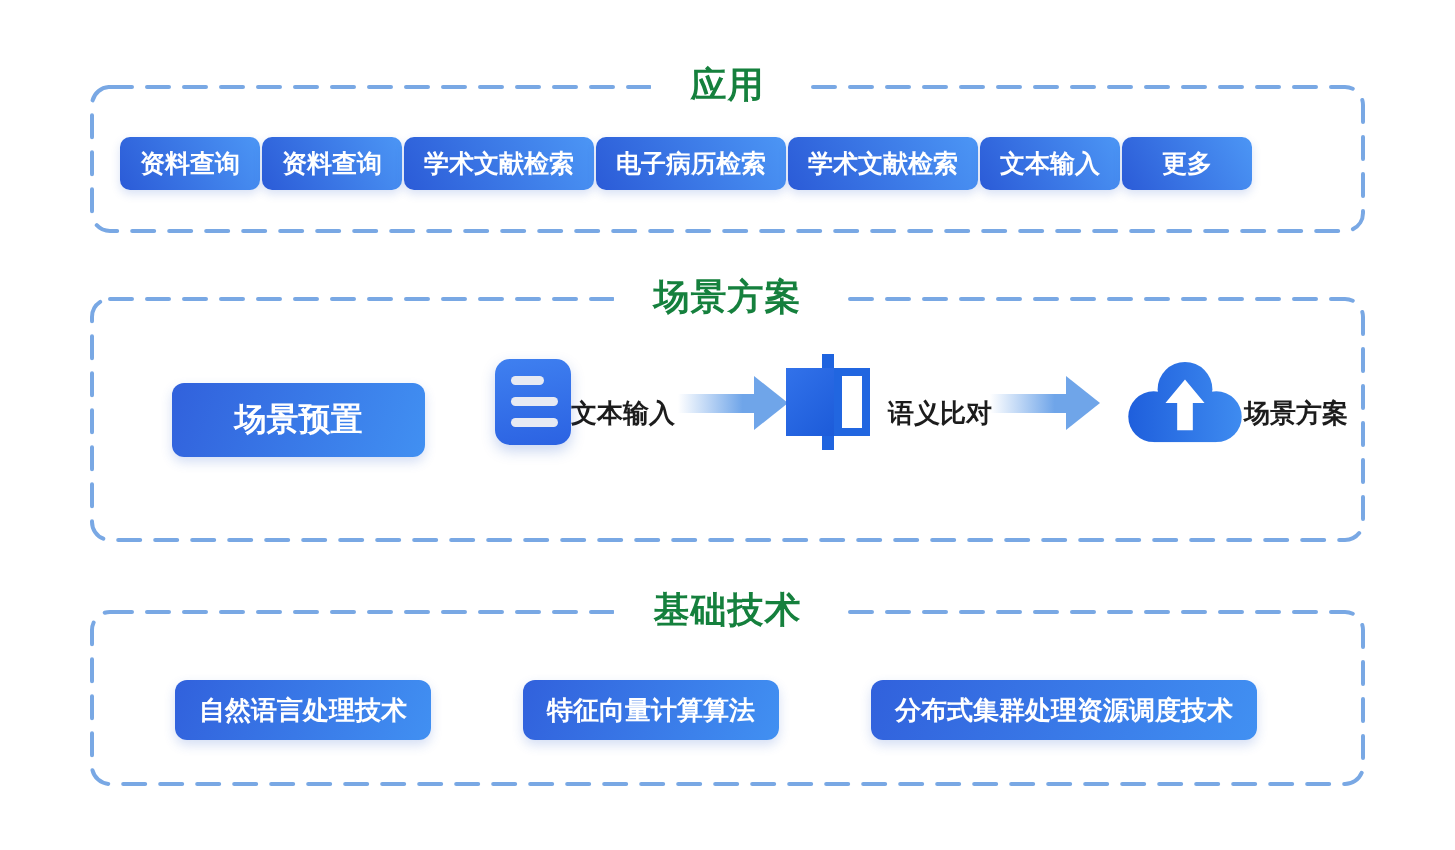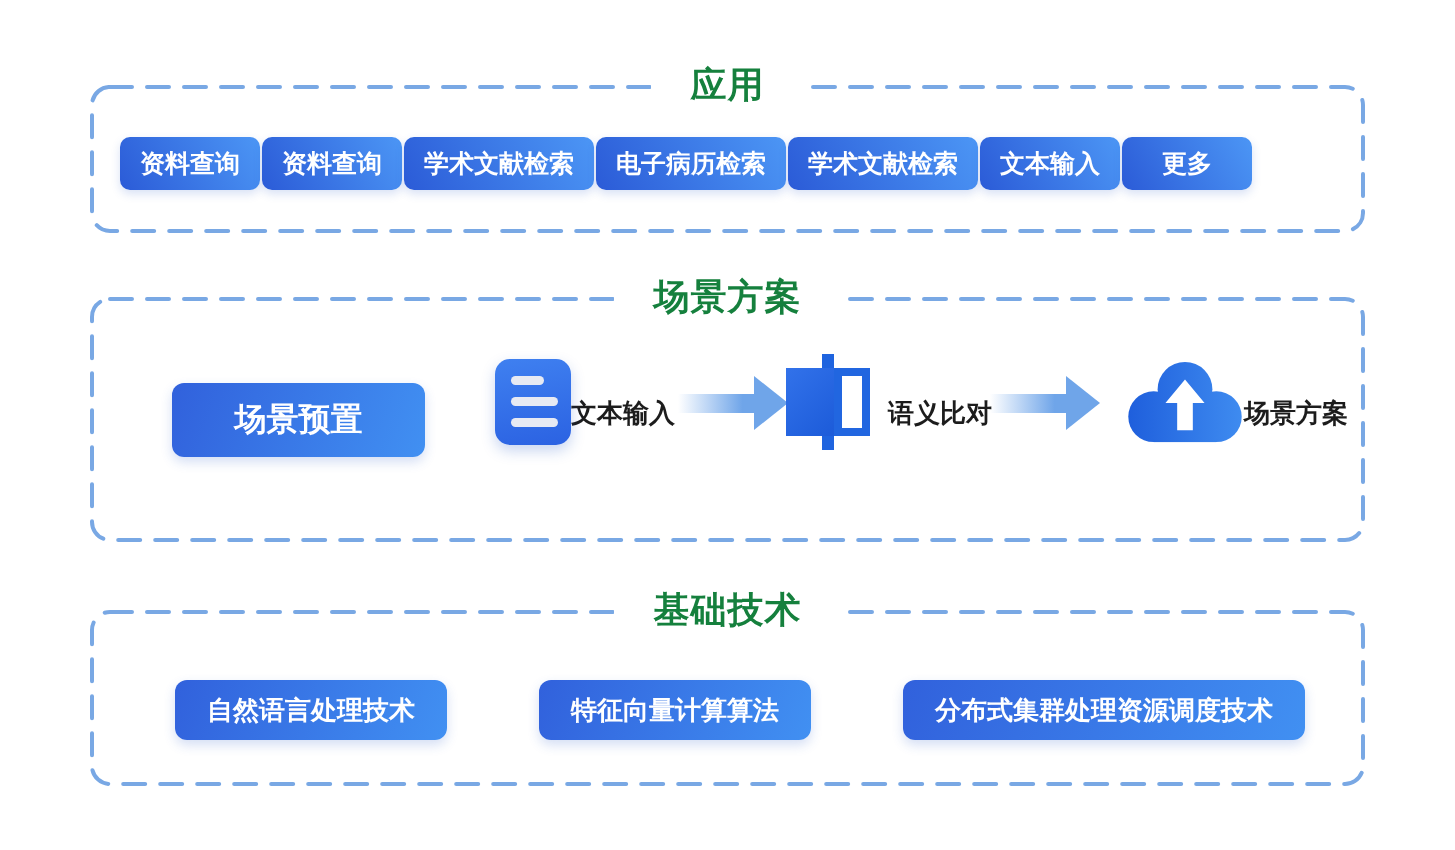--- a/index.html
+++ b/index.html
@@ -30,21 +30,21 @@
   .apps-row{position:absolute;left:30px;top:52px;display:flex;gap:2px;}
 
   .big-btn{
     display:inline-flex;align-items:center;justify-content:center;
     border:none;border-radius:12px;color:#fff;font-weight:700;white-space:nowrap;
     background:linear-gradient(110deg,#3161DC 0%,#4190F2 100%);
     font-family:inherit;cursor:pointer;box-shadow:0 5px 12px rgba(40,90,200,0.2);
   }
   .preset-btn{position:absolute;left:82px;top:86px;width:253px;height:74px;font-size:32px;}
   .tech-row{position:absolute;left:85px;top:70px;display:flex;gap:92px;}
-  .tech-row .big-btn{height:60px;padding:0 32px;font-size:26px;}
+  .tech-row .big-btn{height:60px;padding:0 24px;font-size:26px;}
 
   
   .step{position:absolute;top:55px;width:160px;display:flex;flex-direction:row;align-items:center;}
   .step-icon-area{height:100px;display:flex;align-items:center;justify-content:center;}
   .step-label{margin-top:22px;font-size:26px;font-weight:600;color:#1c1c1c;white-space:nowrap;}
 
   
   .doc-icon{position:relative;width:76px;height:86px;border-radius:15px;
     background:linear-gradient(170deg,#3F80F0 0%,#2B62E2 100%);
     box-shadow:0 6px 14px rgba(40,90,200,0.25);}

